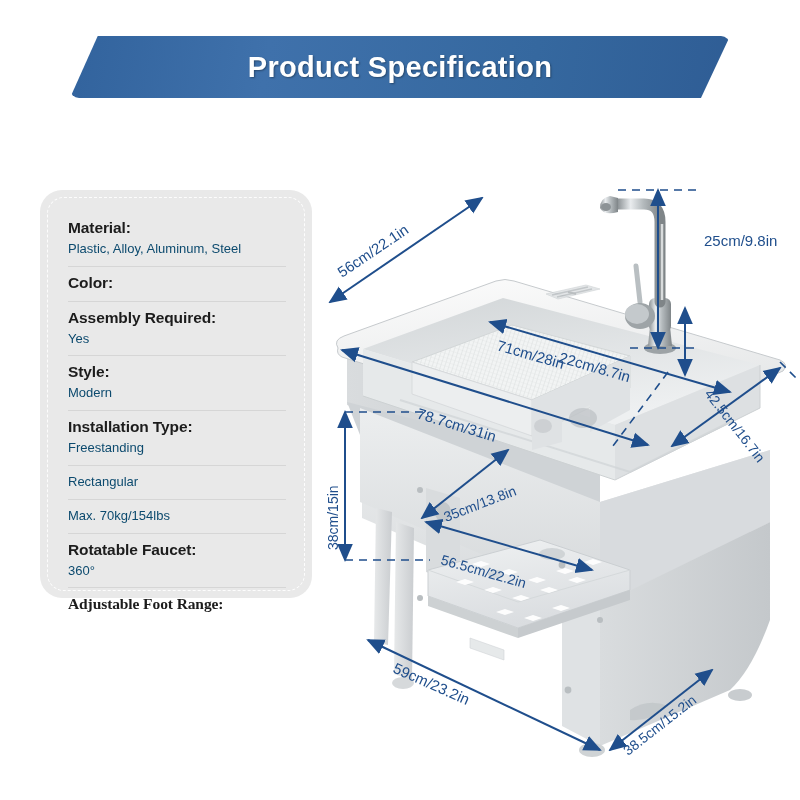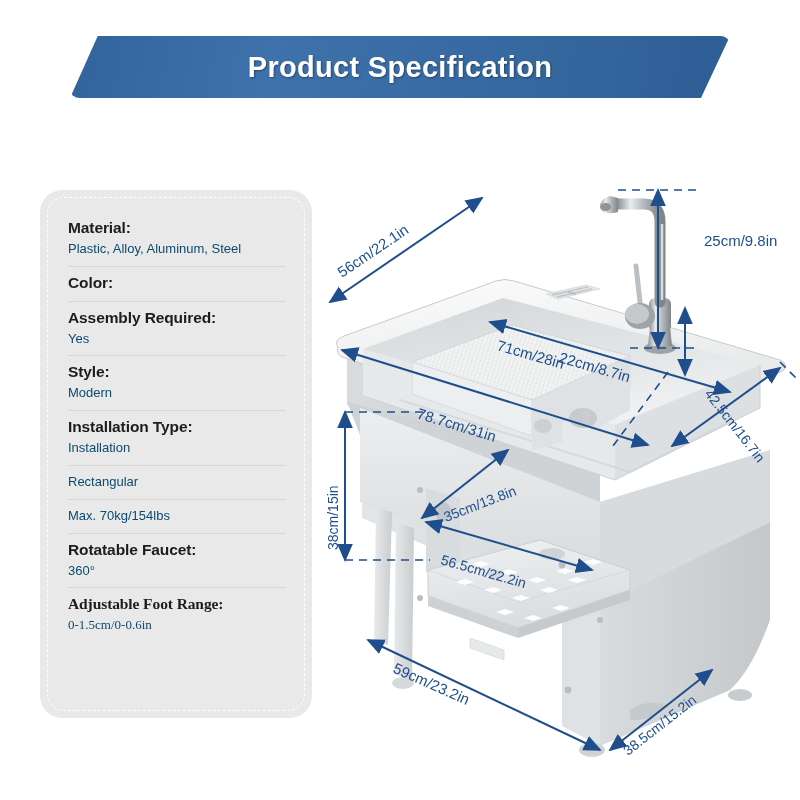--- a/index.html
+++ b/index.html
@@ -16,21 +16,21 @@
     display:flex; align-items:center; justify-content:center;
   }
   #banner-title {
     color:#ffffff; font-size:29px; font-weight:bold; letter-spacing:.3px;
     text-shadow:1px 1px 2px rgba(0,0,0,.35);
     white-space:nowrap;
   }
 
   
   #spec-panel {
-    position:absolute; left:40px; top:190px; width:272px; height:528px;
+    position:absolute; left:40px; top:190px; width:272px; height:408px;
     background:#e9e9e9; border-radius:22px;
   }
   #spec-inner {
     position:absolute; left:7px; top:7px; right:7px; bottom:7px;
     border:1.5px dashed #fdfdfd; border-radius:17px;
     padding:14px 18px 0 20px;
   }
   .spec-row { padding:6px 0 7px 0; border-bottom:1px solid #d6d6d6; }
   .spec-row:last-child { border-bottom:none;font-family:Liberation Serif, serif; }
   .spec-label { font-size:15.5px; font-weight:bold; color:#1c1c1c; line-height:1.35; letter-spacing:-.1px; }
@@ -69,39 +69,38 @@
       <div class="spec-value">Yes</div>
     </div>
 
     <div class="spec-row">
       <div class="spec-label">Style:</div>
       <div class="spec-value">Modern</div>
     </div>
 
     <div class="spec-row">
       <div class="spec-label">Installation Type:</div>
-      <div class="spec-value">Installation</div>
+      <div class="spec-value">Freestanding</div>
     </div>
 
     <div class="spec-row">
       <div class="spec-value">Rectangular</div>
     </div>
 
     <div class="spec-row">
       <div class="spec-value">Max. 70kg/154lbs</div>
     </div>
 
     <div class="spec-row">
       <div class="spec-label">Rotatable Faucet:</div>
       <div class="spec-value">360°</div>
     </div>
 
     <div class="spec-row">
       <div class="spec-label">Adjustable Foot Range:</div>
-      <div class="spec-value">0-1.5cm/0-0.6in</div>
     </div>
 
   </div>
 </div>
 
 <div id="product">
 <svg width="500" height="630" viewBox="0 0 500 630" xmlns="http://www.w3.org/2000/svg">
   <defs>
     <linearGradient id="gTopRim" x1="0" y1="0" x2="0.3" y2="1">
       <stop offset="0%" stop-color="#fcfcfc"></stop>

